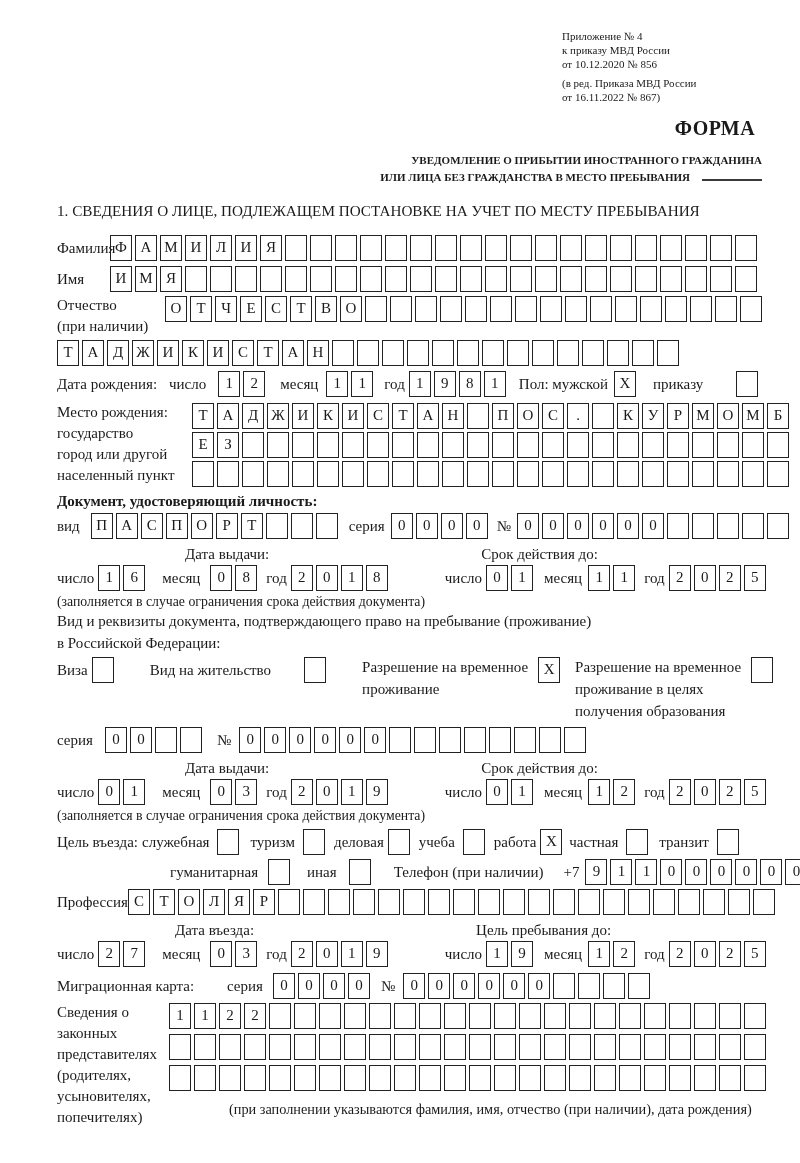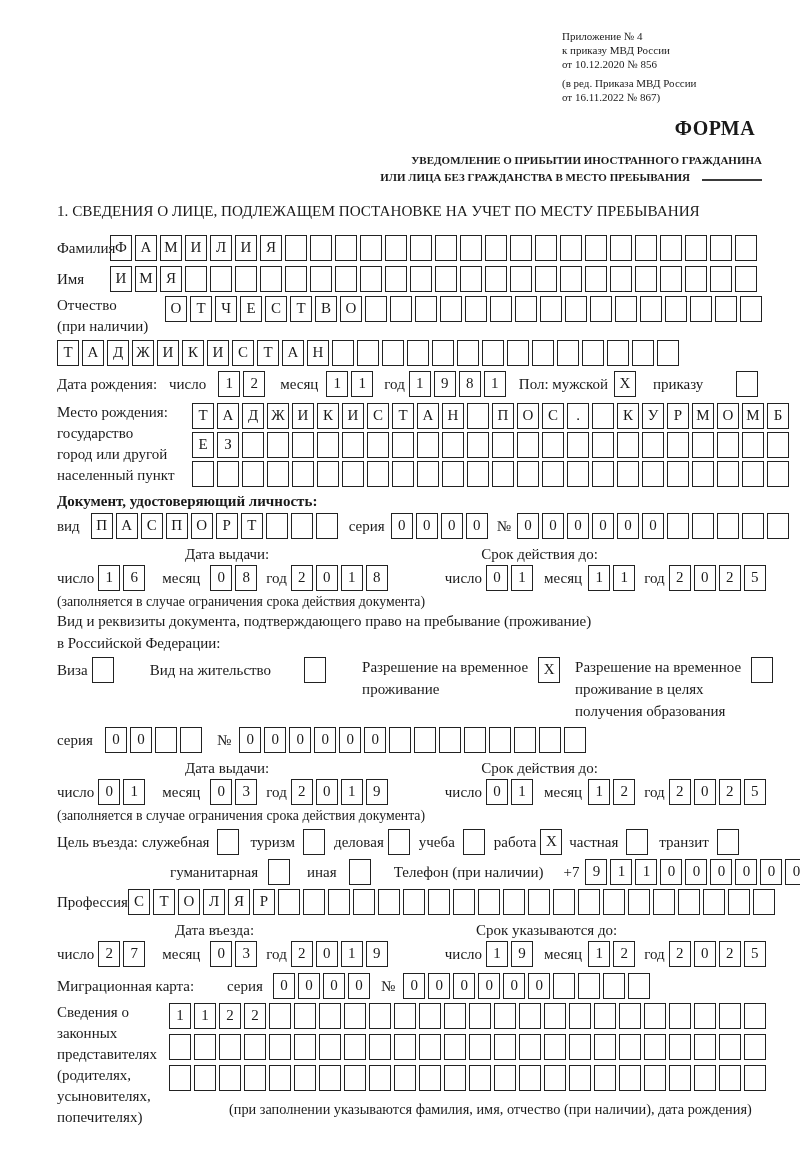--- a/index.html
+++ b/index.html
@@ -214,21 +214,21 @@
     <span class="cells ml6"><span class="cell">9</span><span class="cell">1</span><span class="cell">1</span><span class="cell">0</span><span class="cell">0</span><span class="cell">0</span><span class="cell">0</span><span class="cell">0</span><span class="cell">0</span></span>
   </div>
 
   <div class="row mt2">
     <span class="lbl w71">Профессия</span>
     <span class="cells"><span class="cell">С</span><span class="cell">Т</span><span class="cell">О</span><span class="cell">Л</span><span class="cell">Я</span><span class="cell">Р</span><span class="cell"></span><span class="cell"></span><span class="cell"></span><span class="cell"></span><span class="cell"></span><span class="cell"></span><span class="cell"></span><span class="cell"></span><span class="cell"></span><span class="cell"></span><span class="cell"></span><span class="cell"></span><span class="cell"></span><span class="cell"></span><span class="cell"></span><span class="cell"></span><span class="cell"></span><span class="cell"></span><span class="cell"></span><span class="cell"></span></span>
   </div>
 
   <div class="chead">
     <span class="eh1">Дата въезда:</span>
-    <span class="eh2">Срок указываются до:</span>
+    <span class="eh2">Цель пребывания до:</span>
   </div>
 
   <div class="row mt0">
     <span class="lbl">число</span>
     <span class="cells ml4"><span class="cell">2</span><span class="cell">7</span></span>
     <span class="lbl ml14">месяц</span>
     <span class="cells ml10"><span class="cell">0</span><span class="cell">3</span></span>
     <span class="lbl ml6">год</span>
     <span class="cells ml4"><span class="cell">2</span><span class="cell">0</span><span class="cell">1</span><span class="cell">9</span></span>
     <span class="lbl ml54">число</span>

